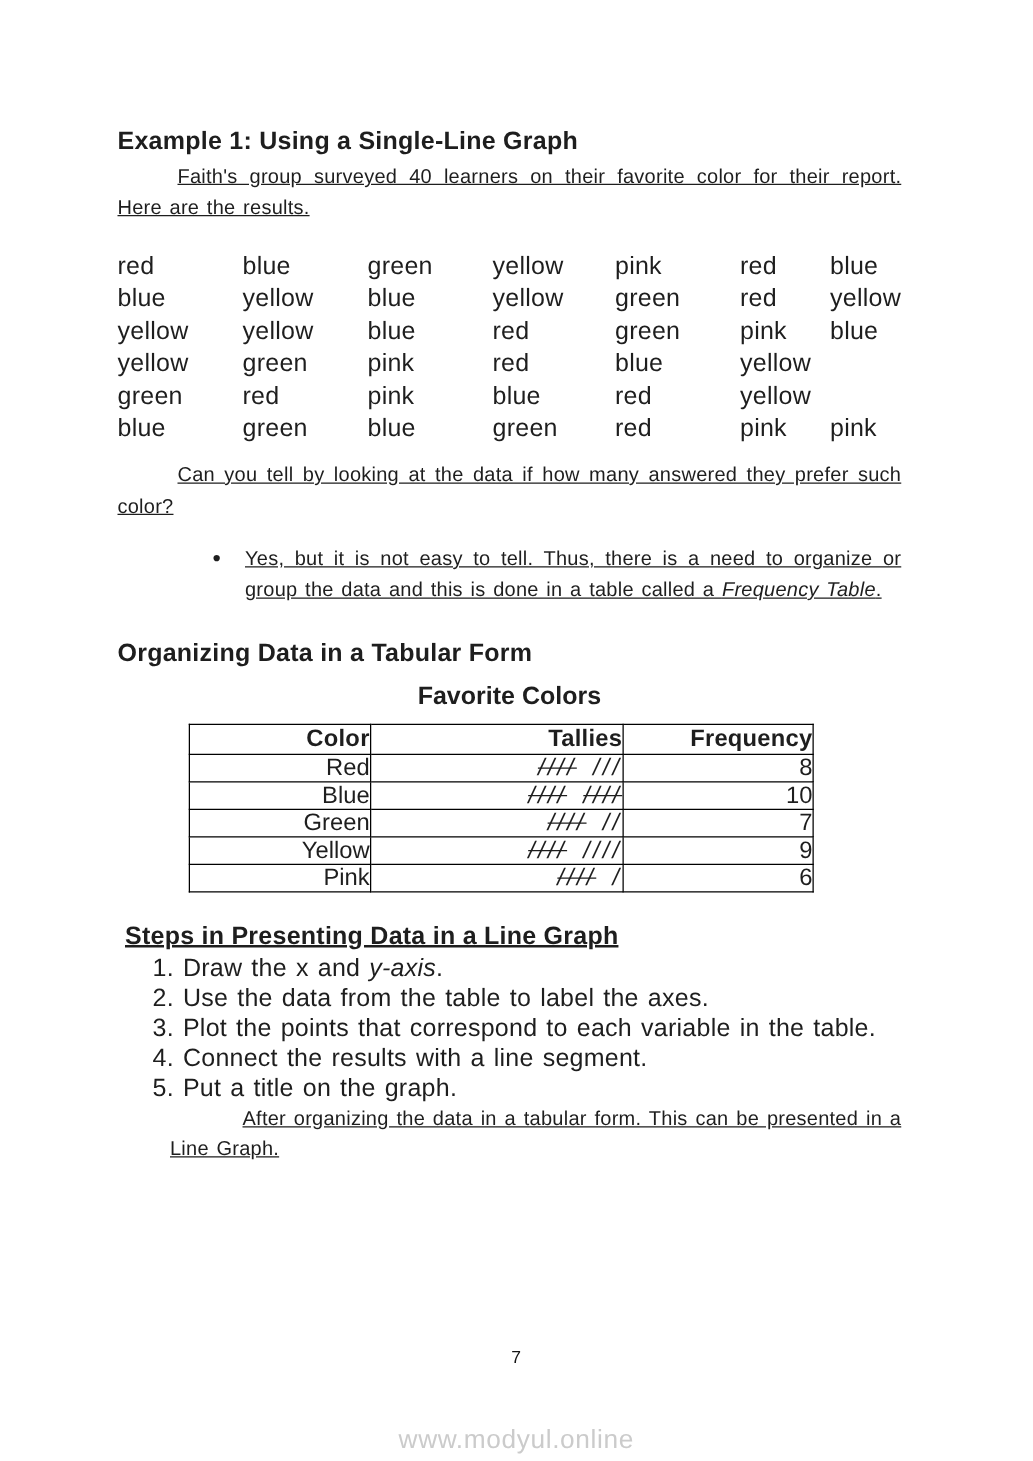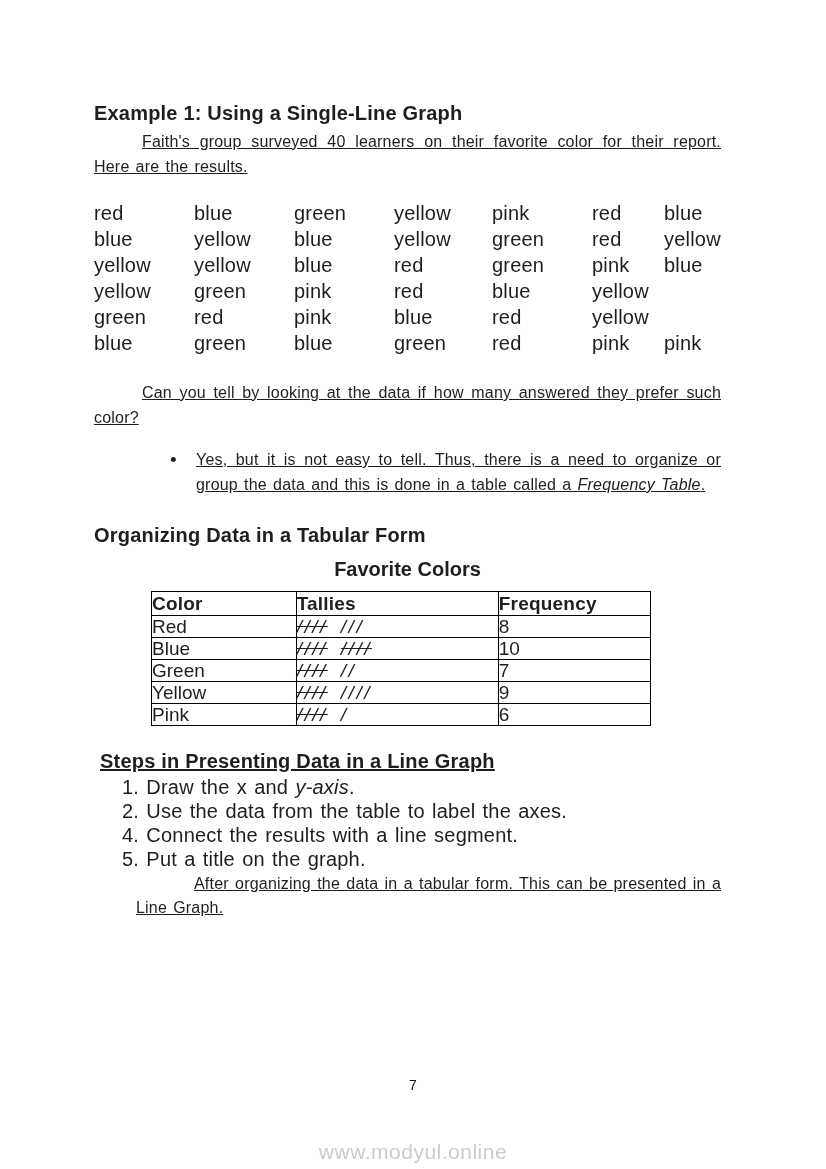--- a/index.html
+++ b/index.html
@@ -22,36 +22,36 @@
   .para {
     font-size:16px; line-height:25px; margin:0;
     text-align:justify; word-spacing:1.5px; letter-spacing:0.2px;text-decoration:underline;
   }
   .indent { text-indent:48px; }
   .intro { margin-top:3px; }
 
   .word-grid { margin-top:21px; font-size:20px; letter-spacing:0.2px; }
   .wg-row { display:grid; grid-template-columns:100px 100px 100px 98px 100px 72px auto; line-height:26px; }
 
-  .question { margin-top:24px; }
+  .question { margin-top:12px; }
 
   .bullet-row { display:flex; margin-top:17px; padding-left:76px; }
   .bullet-glyph { width:26px; font-size:19px; line-height:25px; flex:none; }
   .bullet-text { flex:1; margin:0; }
 
   .tabular-heading { margin-top:26px; }
   .table-title { margin-top:9px; text-align:center; font-size:20px; font-weight:bold; line-height:25px; }
 
   table.freq {
     margin:9px 0 0 57px; border-collapse:collapse; width:500px;
     font-size:19px; table-layout:fixed;
   }
   table.freq col.c1 { width:29%; } table.freq col.c2 { width:40.5%; } table.freq col.c3 { width:30.5%; }
   table.freq th, table.freq td {
-    border:1.5px solid #000; text-align:left; padding:0;
+    border:1.5px solid #000; text-align:right; padding:0;
   }
   table.freq th { font-weight:bold; line-height:23px; letter-spacing:0.2px; }
   table.freq td { line-height:21px; font-size:19px; }
   .tally { font-style:italic; white-space:nowrap; }
   .tg { letter-spacing:2.5px; }
   .tg.t5 { text-decoration:line-through; }
   .tg + .tg { margin-left:13px; }
 
   .steps-heading { margin-top:23px; margin-left:6px;text-decoration:underline; }
   ol.steps { list-style:none; margin:1px 0 0 0; padding:0; }
@@ -186,20 +186,21 @@
             <td>6</td>
           </tr>
         </tbody>
     </table>
 
     <h2 class="heading steps-heading">Steps in Presenting Data in a Line Graph</h2>
 
     <ol class="steps">
         <li><span>1.</span> <span>Draw the x and </span><i>y-axis</i><span>.</span></li>
         <li><span>2.</span> <span>Use the data from the table to label the axes.</span></li>
+        <li><span>3.</span> <span>Plot the points that correspond to each variable in the table.</span></li>
         <li><span>4.</span> <span>Connect the results with a line segment.</span></li>
         <li><span>5.</span> <span>Put a title on the graph.</span></li>
       </ol>
 
     <p class="para closing">After organizing the data in a tabular form. This can be presented in a Line Graph.</p>
 
   </div>
 
   <div class="pagenum">7</div>
   <div class="watermark">www.modyul.online</div>

